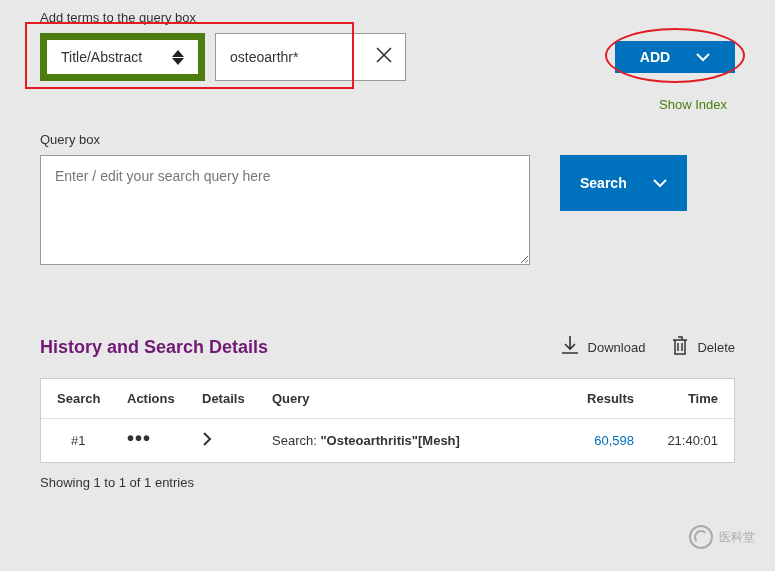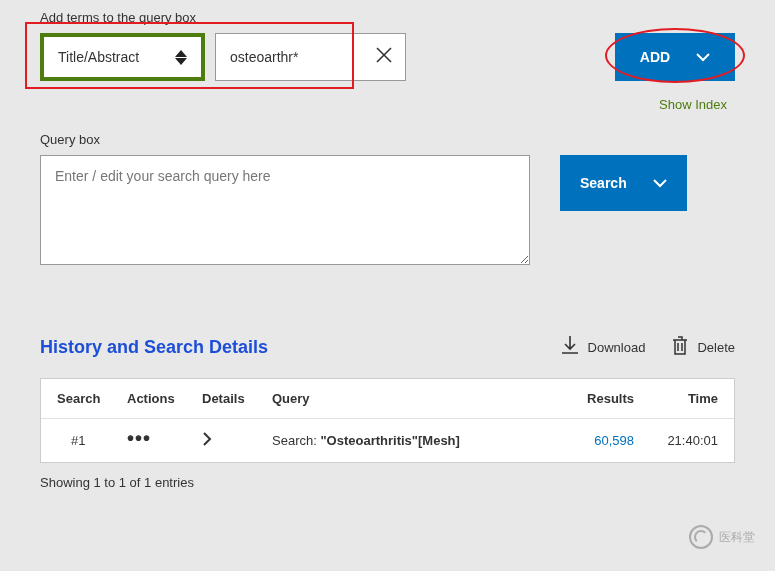--- a/index.html
+++ b/index.html
@@ -27,21 +27,21 @@
       display: flex;
       gap: 10px;
       align-items: center;
       margin-bottom: 12px;
     }
     .field-select {
       position: relative;
       width: 165px;
       height: 48px;
       background: #fff;
-      border: 4px solid #4d7c0f;
+      border: 7px solid #4d7c0f;
       display: flex;
       align-items: center;
       padding: 0 14px;
       font-size: 14px;
       color: #333;
       cursor: pointer;
     }
     .sort-arrows {
       position: absolute;
       right: 14px;
@@ -72,21 +72,21 @@
     .clear-x {
       position: absolute;
       right: 12px;
       cursor: pointer;
       color: #333;
     }
     .btn-primary {
       background: #0071bc;
       color: #fff;
       border: none;
-      height: 48px;
+      height: 32px;
       min-width: 120px;
       display: flex;
       align-items: center;
       justify-content: center;
       gap: 22px;
       font-size: 14px;
       font-weight: 600;
       cursor: pointer;
       padding: 0 20px;
     }
@@ -135,21 +135,21 @@
     .history-section { margin-top: 70px; }
     .history-header {
       display: flex;
       justify-content: space-between;
       align-items: center;
       margin-bottom: 18px;
     }
     .history-title {
       font-size: 18px;
       font-weight: 600;
-      color: #1d4ed8;
+      color: #701a75;
     }
     .history-actions {
       display: flex;
       gap: 26px;
       align-items: flex-end;
     }
     .history-action {
       display: flex;
       align-items: center;
       gap: 8px;

